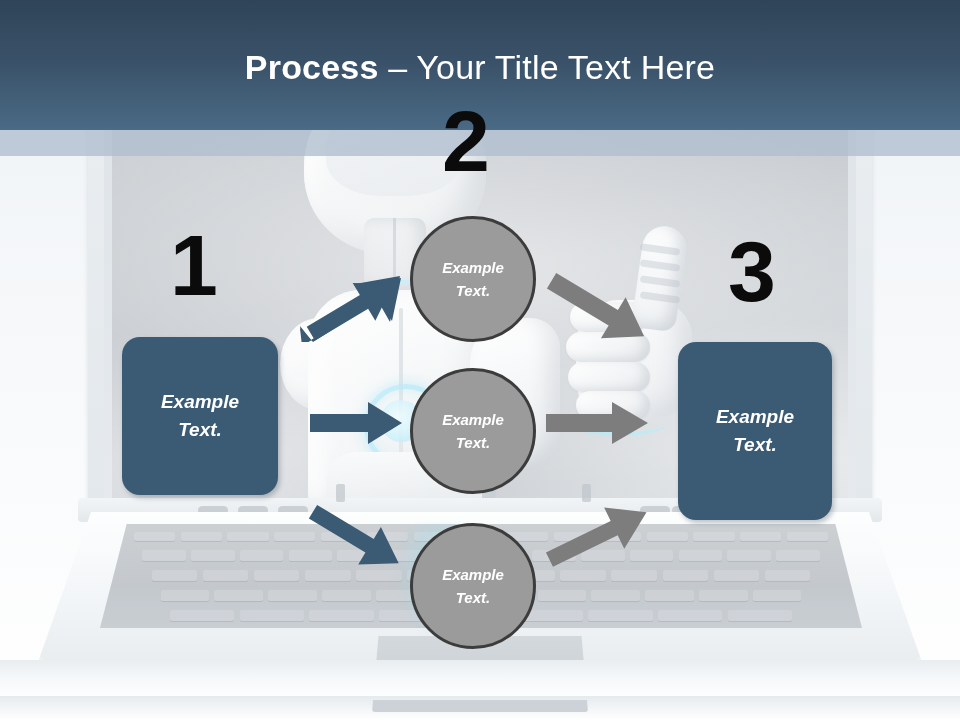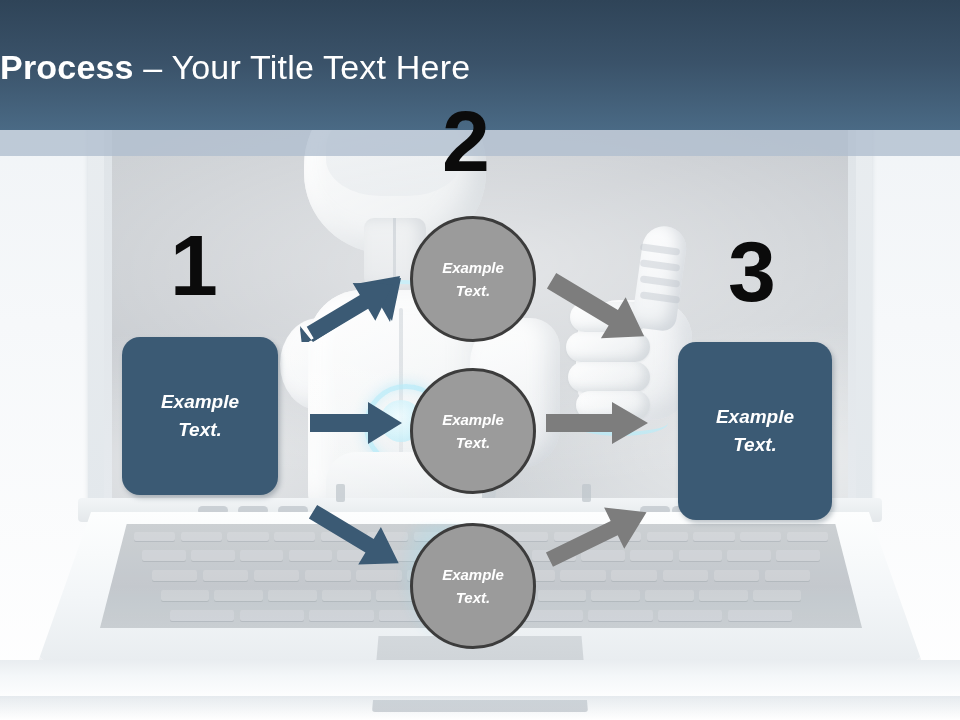--- a/index.html
+++ b/index.html
@@ -266,21 +266,21 @@
     background: rgba(176,190,206,.78);
   }
 
   
   .header {
     position:absolute; left:0; top:0; width:960px; height:130px;
     background: linear-gradient(180deg, #2f4458 0%, #3a5269 48%, #4a6a85 100%);
   }
   .header-title {
     position:absolute; left:0; top:48px; width:960px;
-    text-align:left;
+    text-align:center;
     font-size: 34px;
     color: #ffffff;
     letter-spacing: .2px;
     white-space: nowrap;
   }
   .header-title .t-strong { font-weight: 700; }
   .header-title .t-rest   { font-weight: 400; }
 
   
   .step-num {

